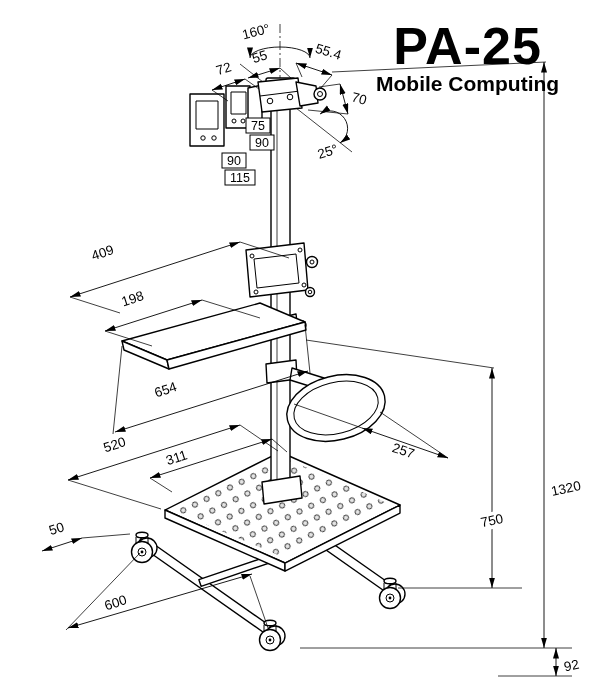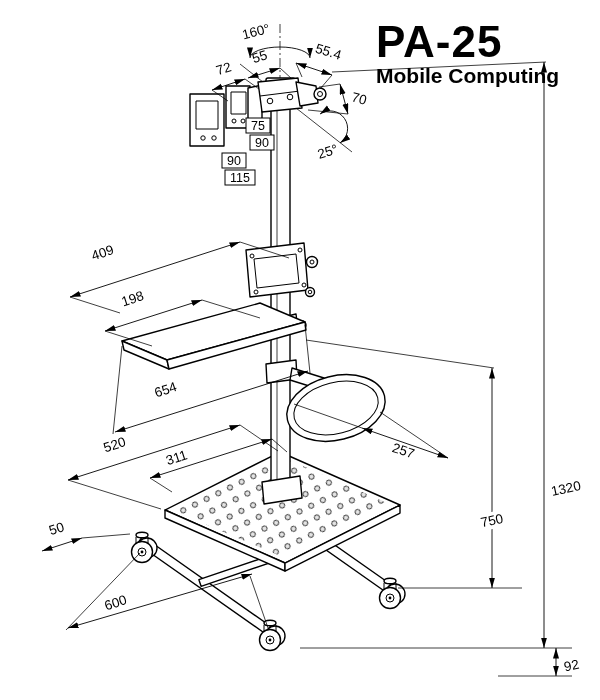--- a/index.html
+++ b/index.html
@@ -1,20 +1,20 @@
 <!DOCTYPE html>
 <html><head>
 <meta charset="utf-8">
 <style>
   html,body{margin:0;padding:0;background:#fff;}
   .page{position:relative;width:600px;height:700px;background:#fff;overflow:hidden;
         font-family:"Liberation Sans", sans-serif;}
   .page svg{position:absolute;left:0;top:0;}
   .brand{position:absolute;left:376px;top:20px;color:#000;}
-  .brand .model{font-size:44px;font-weight:800;letter-spacing:1px;line-height:1.0;}
+  .brand .model{font-size:52px;font-weight:800;letter-spacing:1px;line-height:1.0;text-align:center;}
   .brand .sub{font-size:21px;font-weight:700;line-height:1.18;}
   .ol{fill:#fff;stroke:#000;stroke-width:1.4;stroke-linejoin:round;}
   .ol2{fill:none;stroke:#000;stroke-width:1;stroke-linejoin:round;}
   .thin{fill:none;stroke:#000;stroke-width:.75;}
   .dl{fill:none;stroke:#000;stroke-width:.9;}
   .dim{font-size:13.5px;fill:#000;text-anchor:middle;}
   .boxt{font-size:12.5px;fill:#000;text-anchor:middle;}
   .lblbox{fill:#fff;stroke:#000;stroke-width:1;}
   .bglbl{fill:#fff;}
 </style>

